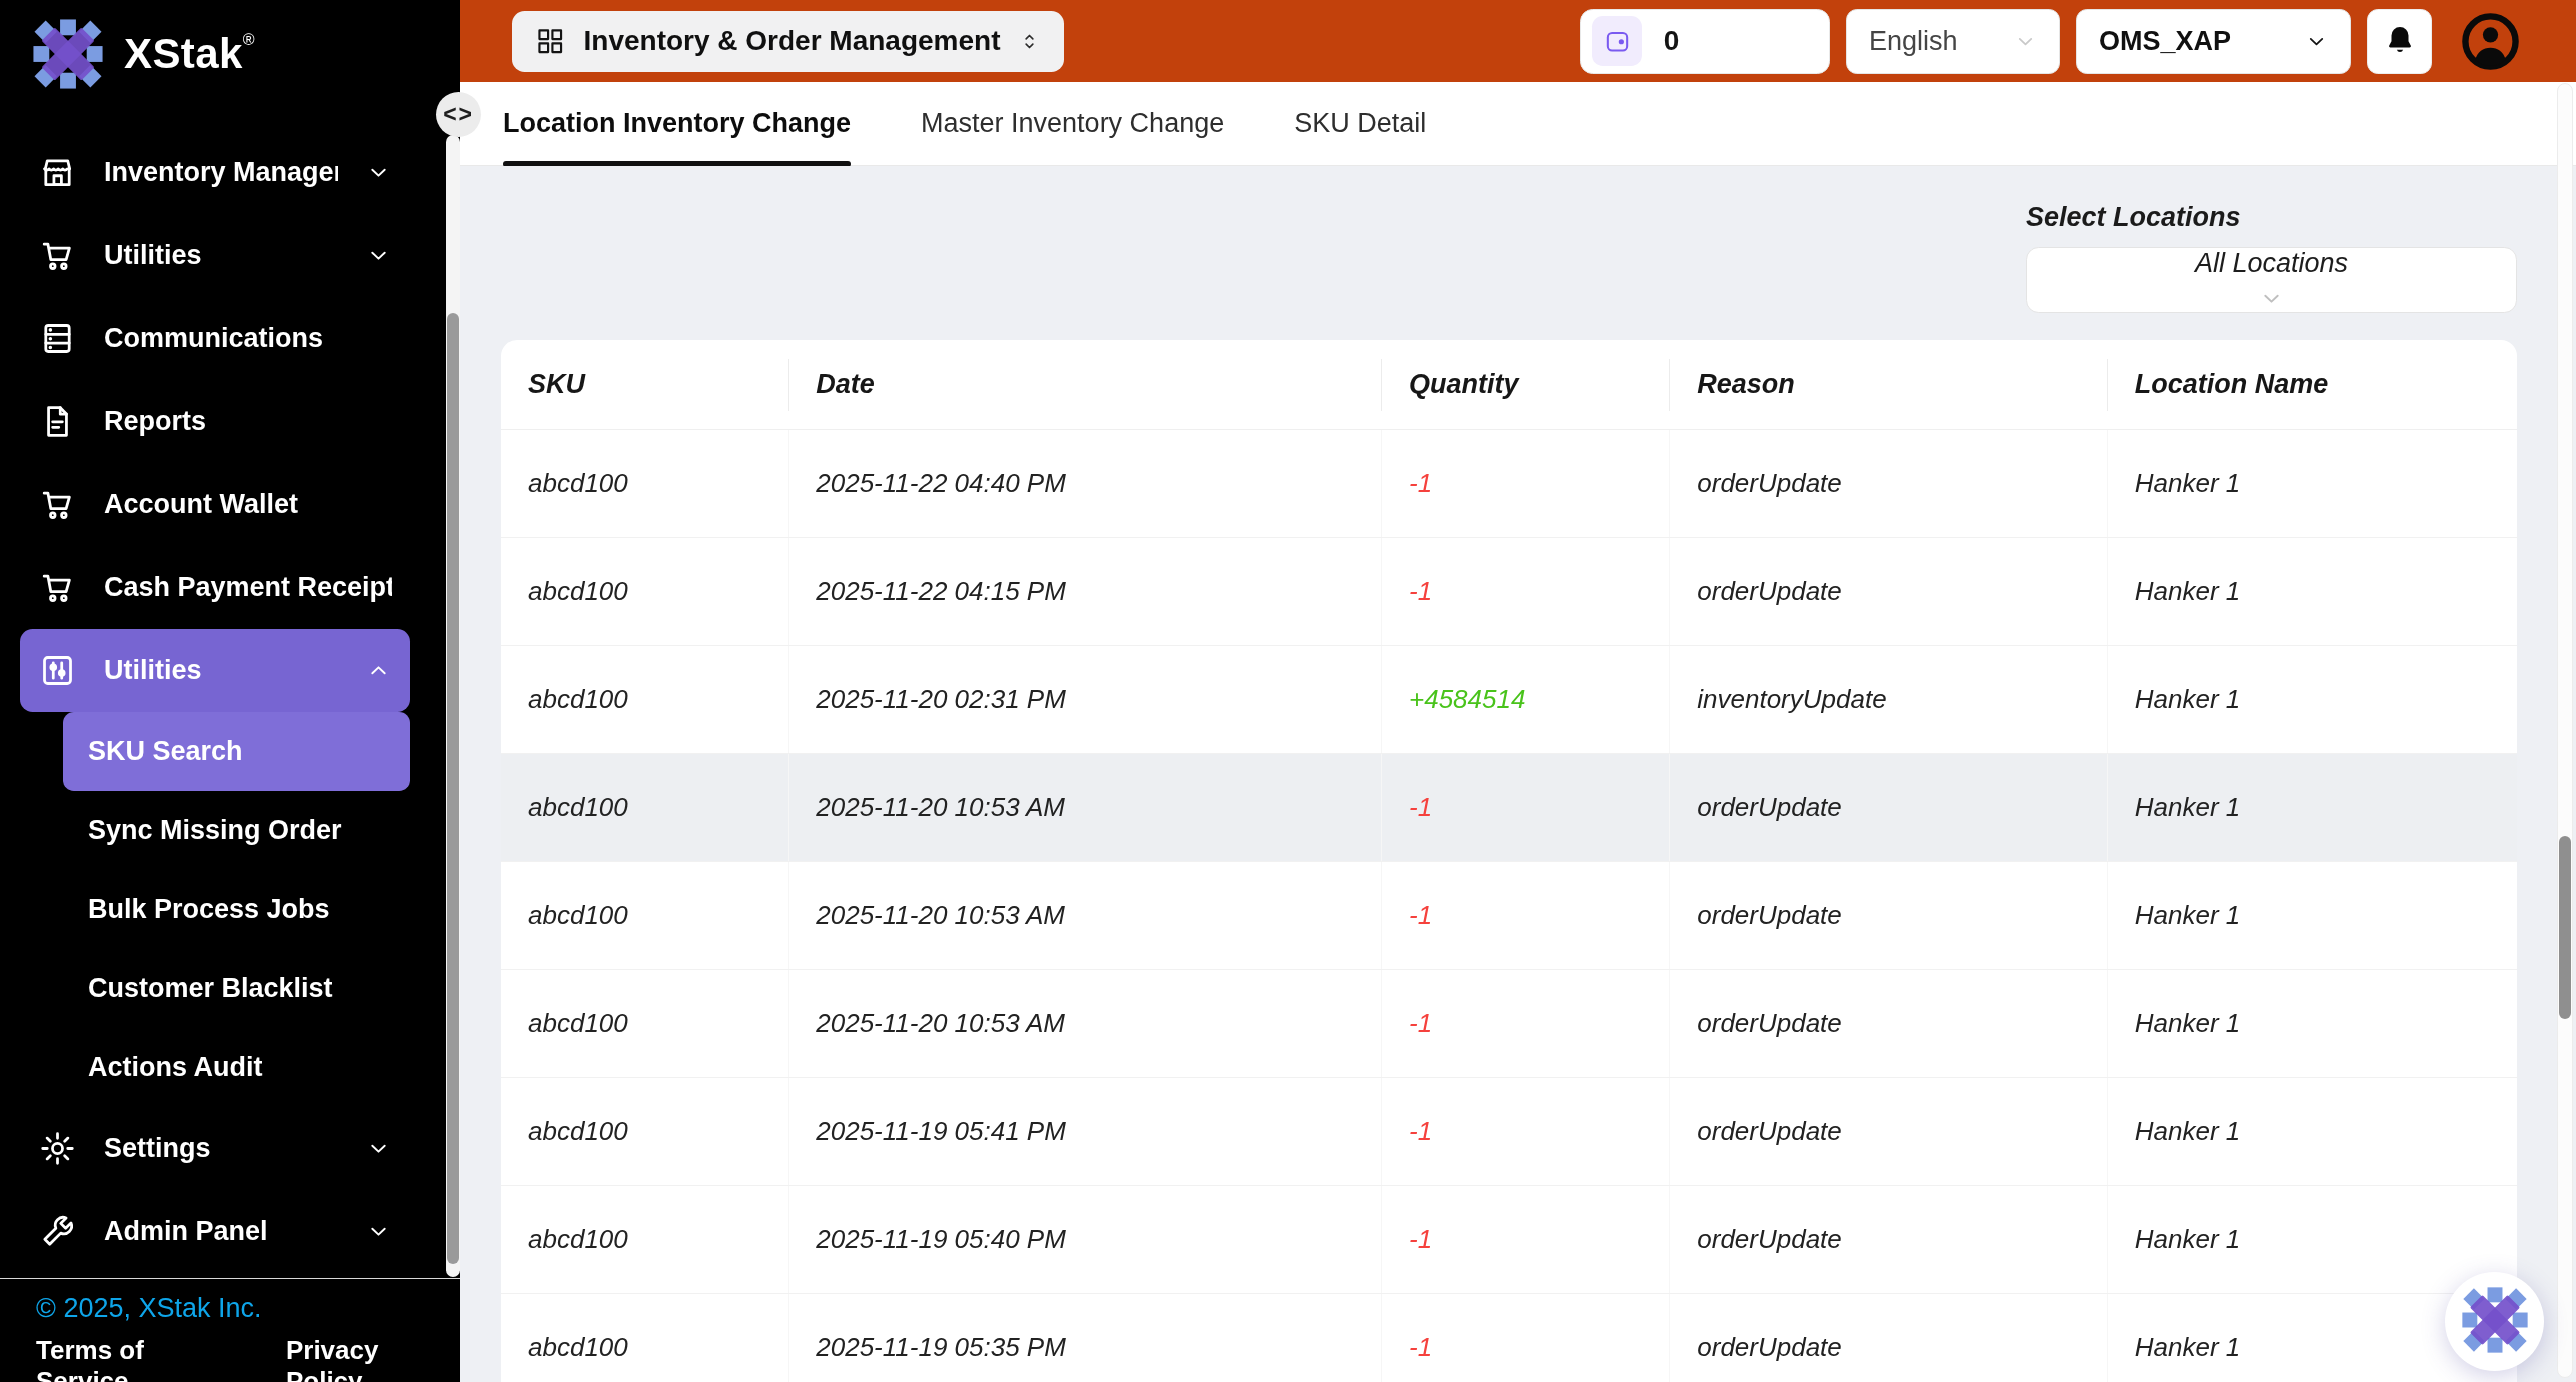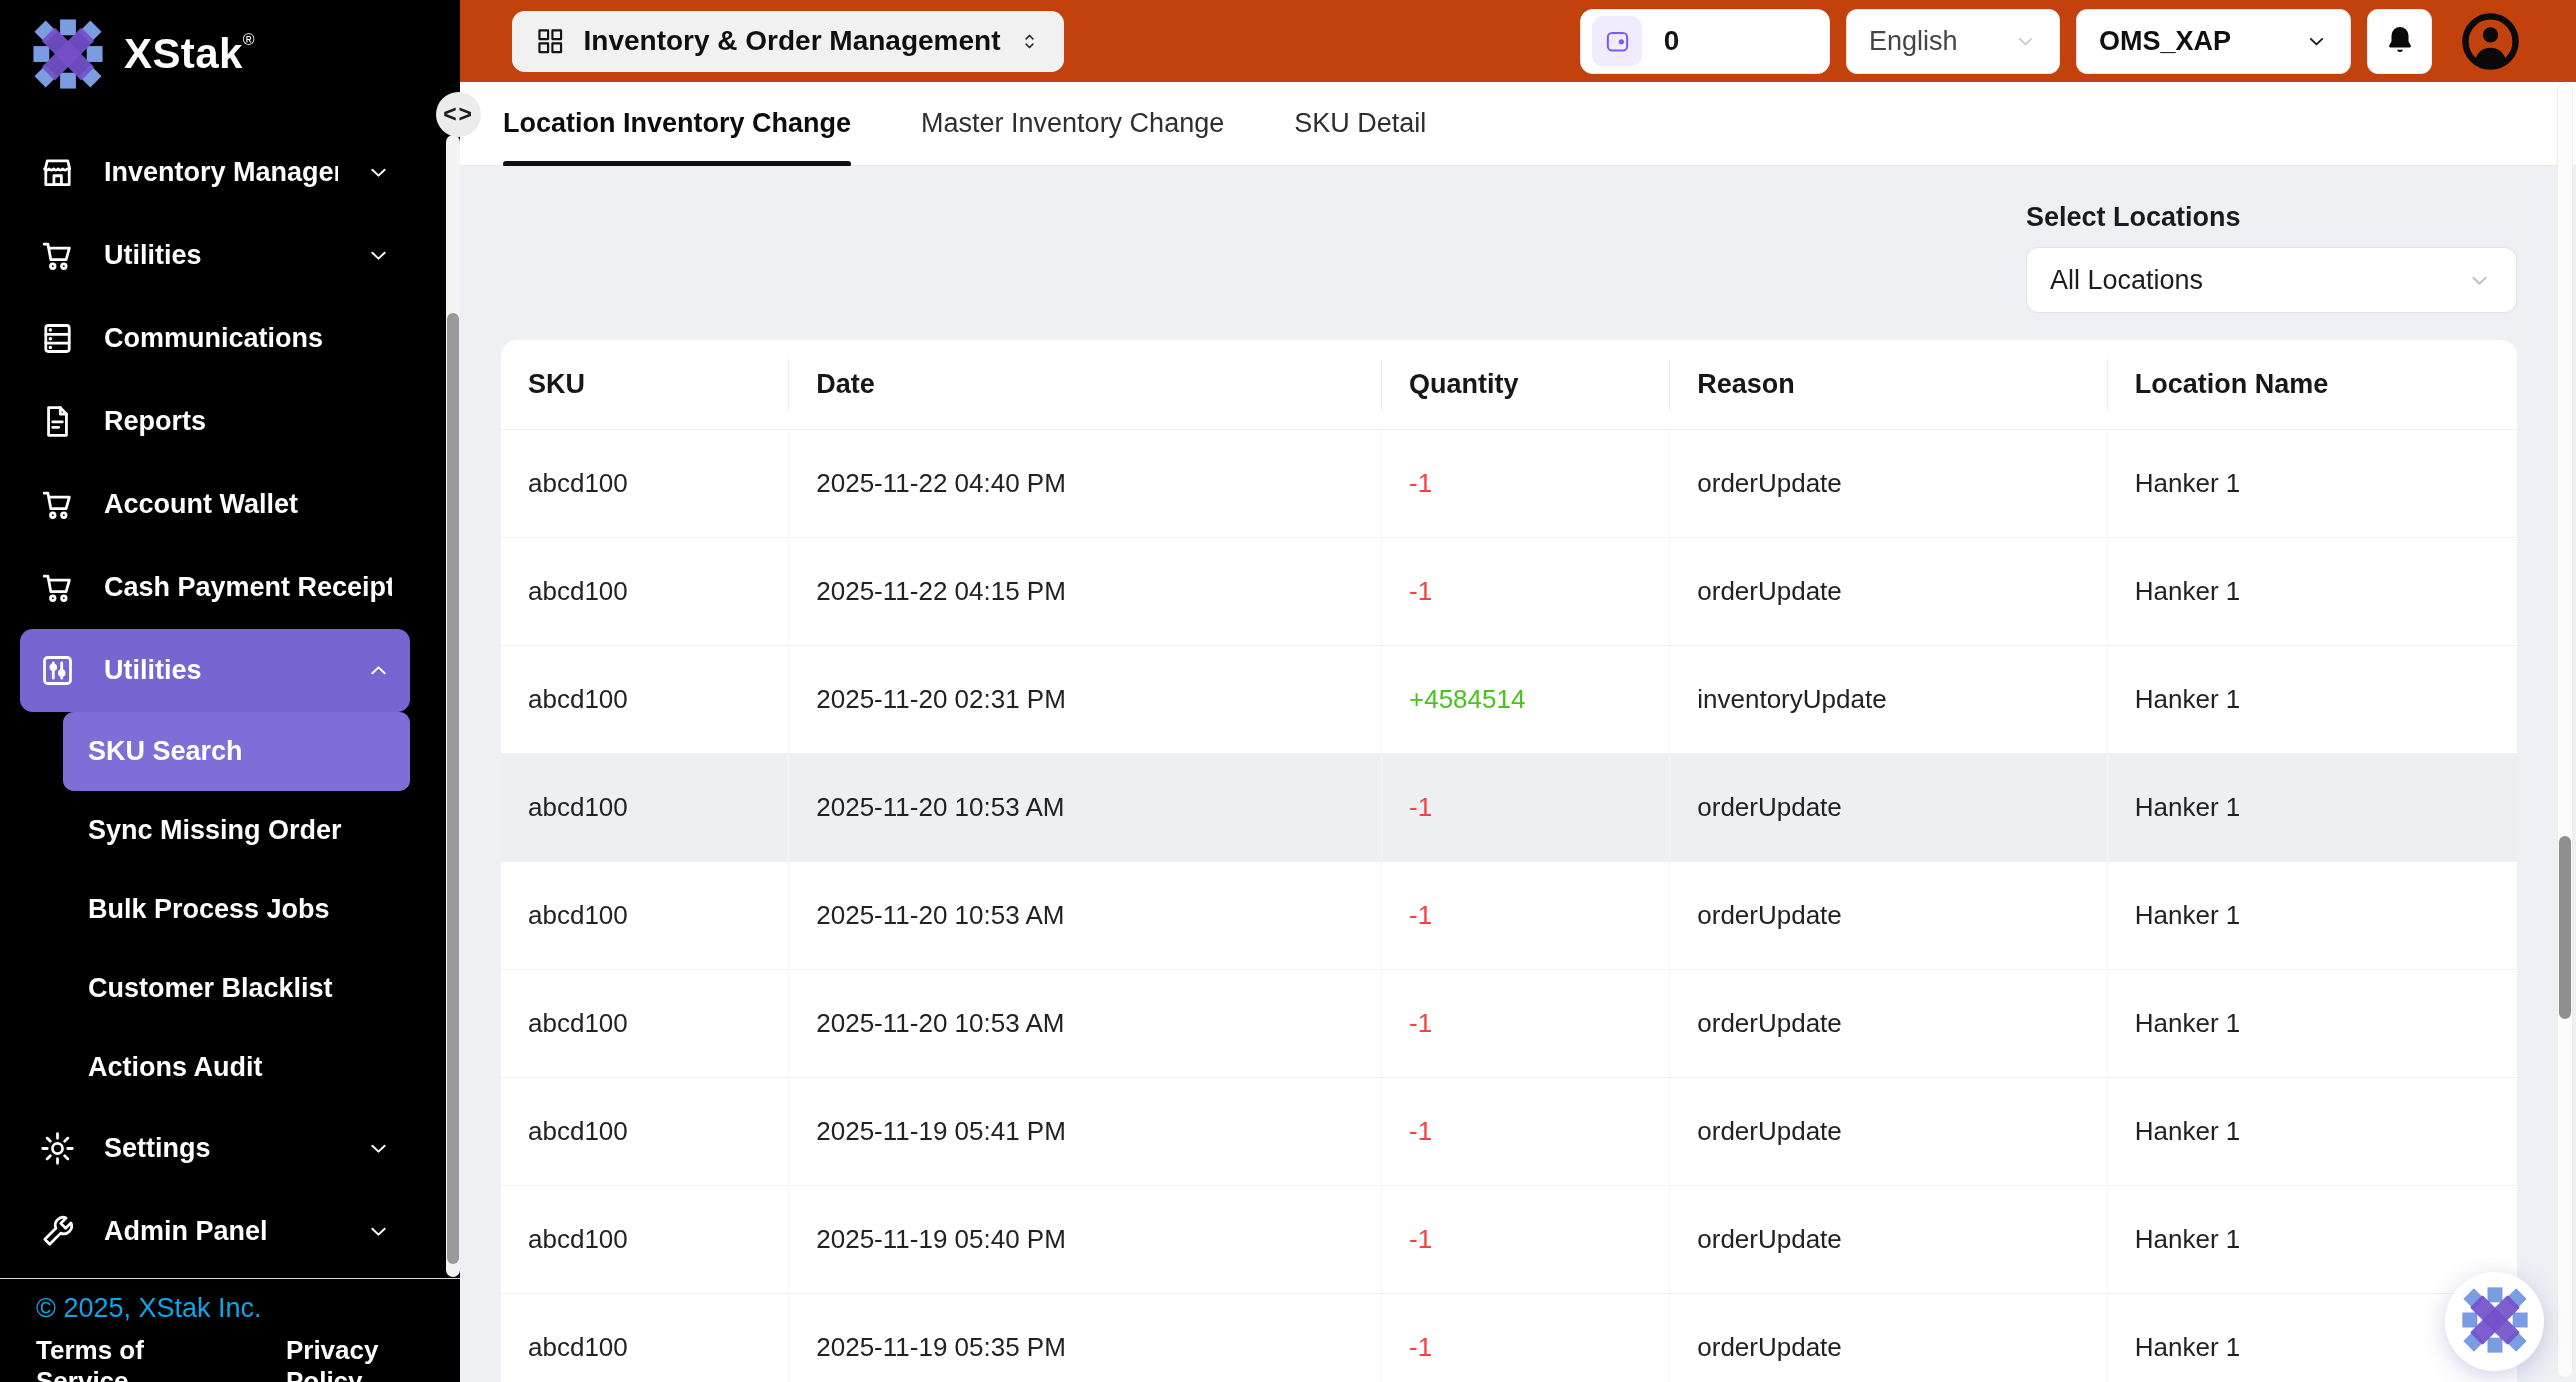--- a/index.html
+++ b/index.html
@@ -86,27 +86,27 @@
 
   .tabbar { height:84px; background:#fff; border-bottom:1.8px solid #e9e9e9;
             display:flex; gap:70px; padding-left:43px; }
   .tab { position:relative; display:flex; align-items:center; font-size:27px;
          color:#2e2e2e; font-weight:400; cursor:pointer; white-space:nowrap; }
   .tab.active { color:#0d0d0d; font-weight:600; }
   .tab.active::after { content:""; position:absolute; left:0; right:0; bottom:-1.8px;
                        height:6.3px; background:#111; border-radius:3.6px; }
 
   .content { position:absolute; top:166px; left:0; right:0; bottom:0;
-             background:var(--content-bg,#eef0f4); padding:36px 59px 0 41px; }
+             background:var(--content-bg,#eef0f4); padding:36px 59px 0 41px;font-style:italic; }
   .filters-row { display:flex; justify-content:flex-end; }
   .filters { width:491px; display:flex; flex-direction:column; }
   .filters-label { font-size:27px; font-weight:700; color:#1b1b1b; margin-bottom:14.4px; }
   .loc-select { width:491px; height:66px; background:#fff; border:1.8px solid #e4e4e4;
                 border-radius:12.6px; display:flex; align-items:center; justify-content:space-between;
-                padding:0 23px; cursor:pointer; }
+                padding:0 23px; cursor:pointer;flex-direction:column; }
   .loc-select .sel-value { font-size:27px; color:#1d1d1d; }
   .loc-select .chev { width:27px; height:27px; color:#bfbfbf; }
   .loc-select .chev svg { width:100%; height:100%; }
 
   .card { margin-top:27px; background:#fff; border-radius:16px; height:1191px; overflow:hidden; }
   .thead { display:grid; grid-template-columns:14.3% 29.4% 14.3% 21.7% 20.3%;
            height:90px; align-items:center; border-bottom:1.8px solid #efefef; }
   .th { font-size:27px; font-weight:600; color:#171717; padding-left:27px; height:52px;
         display:flex; align-items:center; border-right:1.8px solid #ececec; }
   .th:last-child { border-right:none; }

